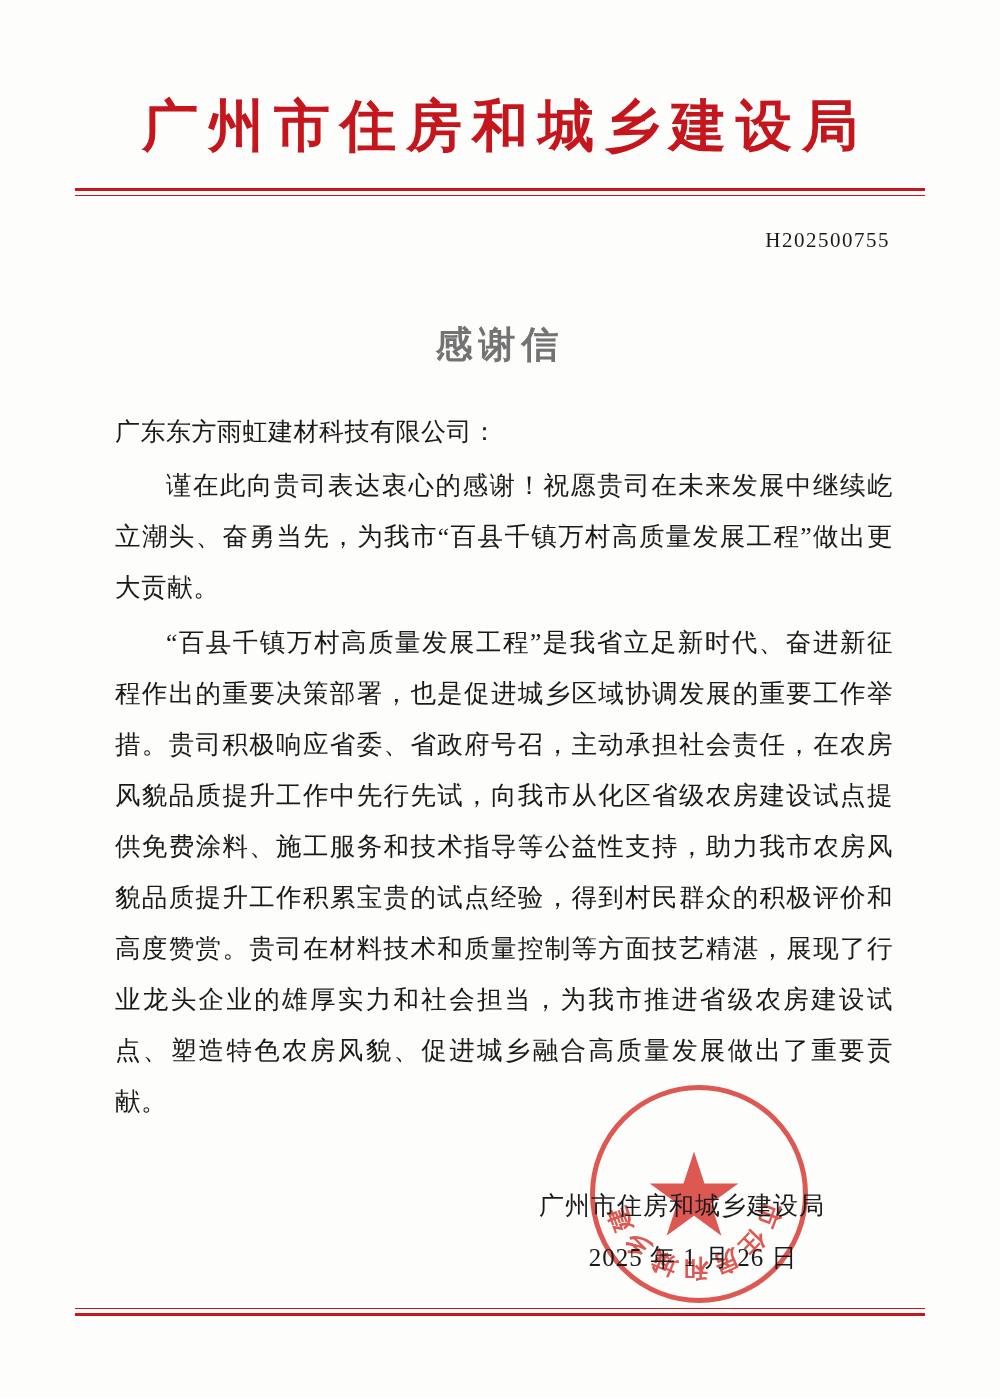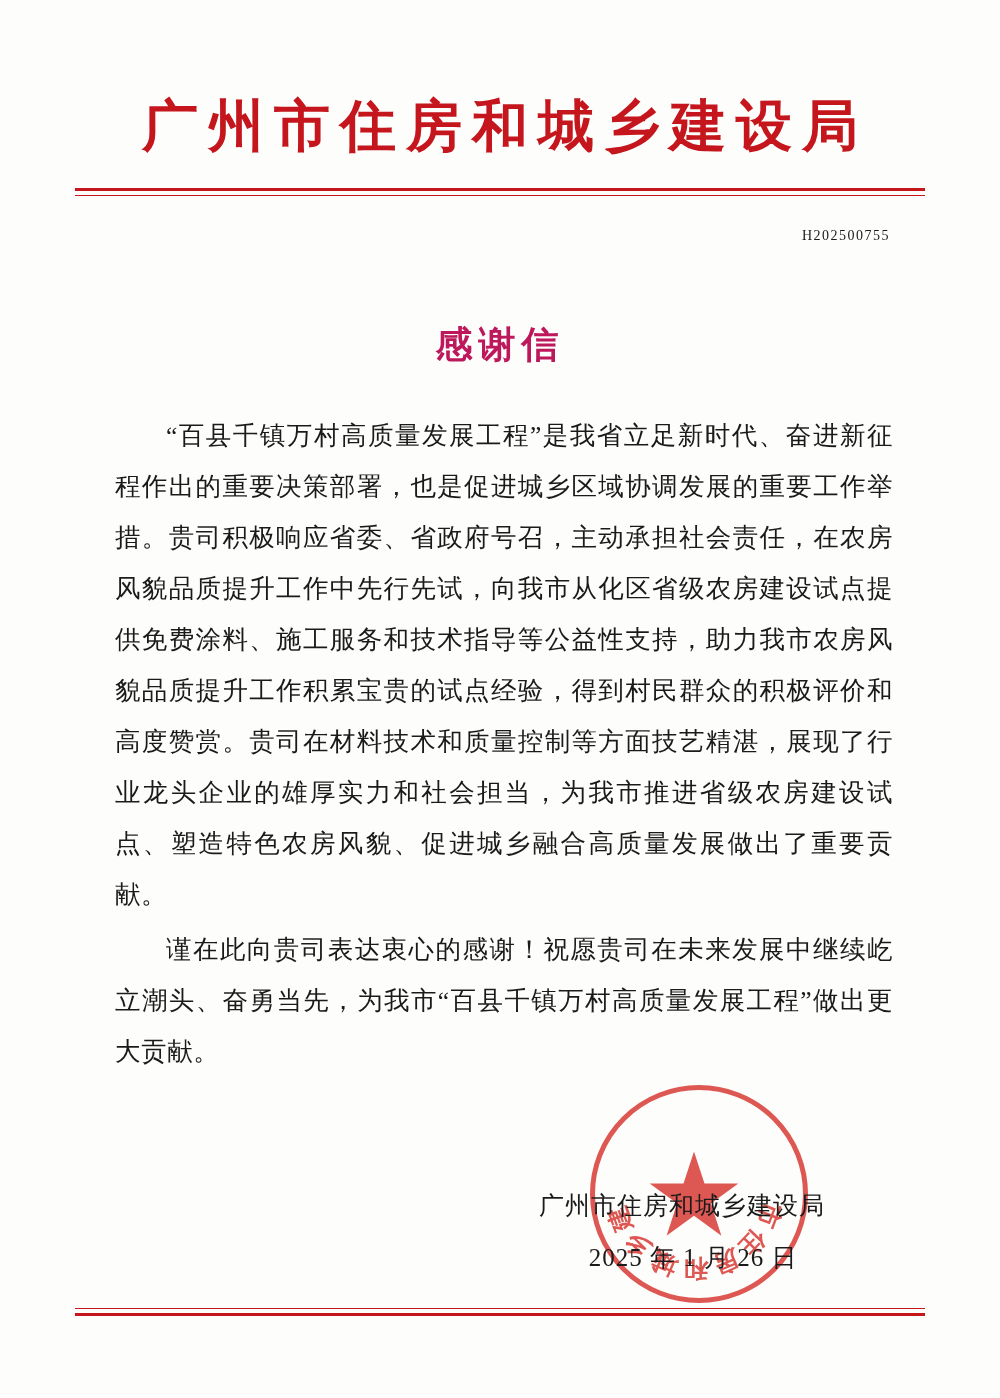--- a/index.html
+++ b/index.html
@@ -52,36 +52,36 @@
   }
   .rule-thin {
     height: 1px;
     background: #c4161c;
   }
   
   .doc-number {
     position: absolute;
     top: 228px;
     right: 110px;
-    font-size: 14px;
+    font-size: 21px;
     letter-spacing: 1.5px;
     color: #1a1a1a;
     font-family: "Liberation Serif", "DejaVu Serif", serif;
   }
   
   .doc-title {
     position: absolute;
     top: 320px;
     left: 0;
     right: 0;
     text-align: center;
     font-size: 37px;
     font-weight: bold;
     letter-spacing: 6px;
-    color: #be185d;
+    color: #737373;
   }
   
   .body-block {
     position: absolute;
     top: 410px;
     left: 115px;
     width: 778px;
   }
   .salutation {
     font-size: 25px;
@@ -148,22 +148,23 @@
   <div class="rule-group">
     <div class="rule-thick"></div>
     <div class="rule-thin"></div>
   </div>
 
   <div class="doc-number">H202500755</div>
 
   <div class="doc-title">感谢信</div>
 
   <div class="body-block">
+    <div class="salutation">广东东方雨虹建材科技有限公司：</div>
+    <p class="para">谨在此向贵司表达衷心的感谢！祝愿贵司在未来发展中继续屹立潮头、奋勇当先，为我市“百县千镇万村高质量发展工程”做出更大贡献。</p>
     <p class="para">“百县千镇万村高质量发展工程”是我省立足新时代、奋进新征程作出的重要决策部署，也是促进城乡区域协调发展的重要工作举措。贵司积极响应省委、省政府号召，主动承担社会责任，在农房风貌品质提升工作中先行先试，向我市从化区省级农房建设试点提供免费涂料、施工服务和技术指导等公益性支持，助力我市农房风貌品质提升工作积累宝贵的试点经验，得到村民群众的积极评价和高度赞赏。贵司在材料技术和质量控制等方面技艺精湛，展现了行业龙头企业的雄厚实力和社会担当，为我市推进省级农房建设试点、塑造特色农房风貌、促进城乡融合高质量发展做出了重要贡献。</p>
-    <p class="para">谨在此向贵司表达衷心的感谢！祝愿贵司在未来发展中继续屹立潮头、奋勇当先，为我市“百县千镇万村高质量发展工程”做出更大贡献。</p>
   </div>
 
   <div class="seal">
     <svg width="198" height="198" viewBox="0 0 200 200" aria-hidden="true">
       <defs>
         <path id="sealArc" d="M 100,100 m -72,0 a 72,72 0 1,1 144,0" transform="rotate(180 100 100)" fill="none"></path>
       </defs>
       <text font-family="Liberation Serif, DejaVu Serif, serif" font-size="25" font-weight="bold" fill="#d8342f" letter-spacing="4">
         <textPath href="#sealArc" startOffset="50%" text-anchor="middle">广州市住房和城乡建设局</textPath>
       </text>

